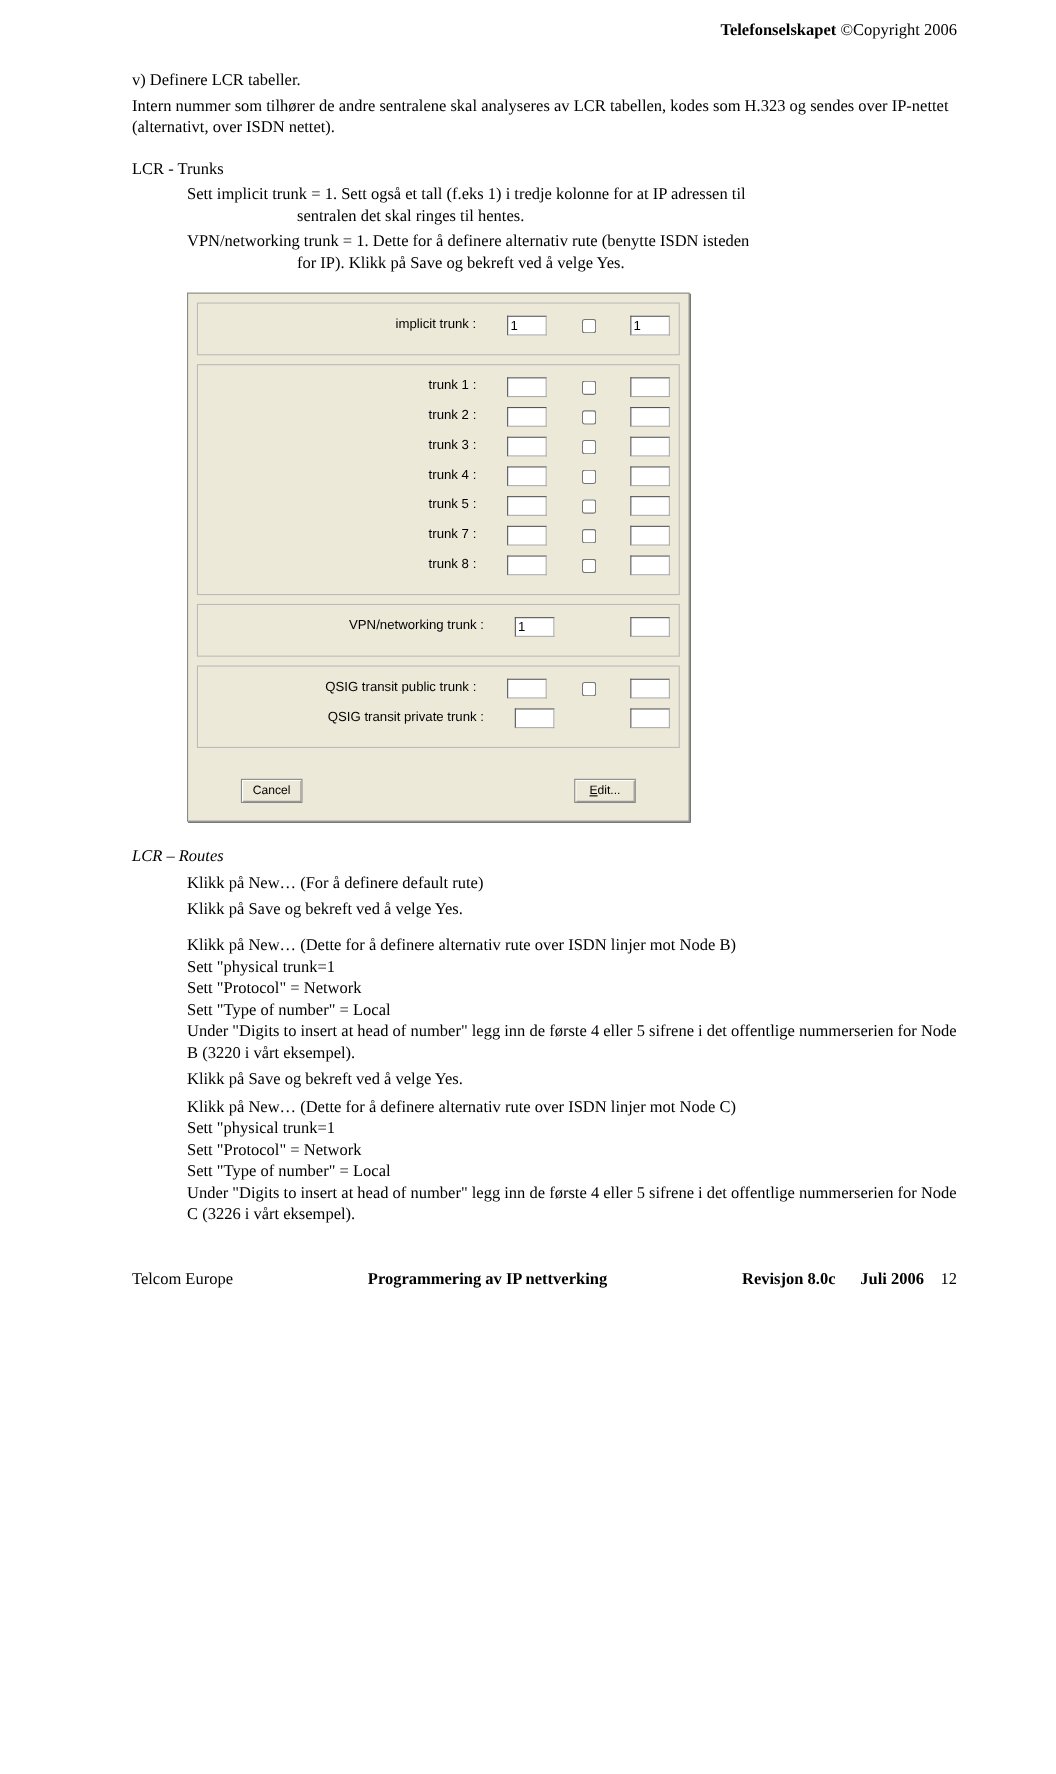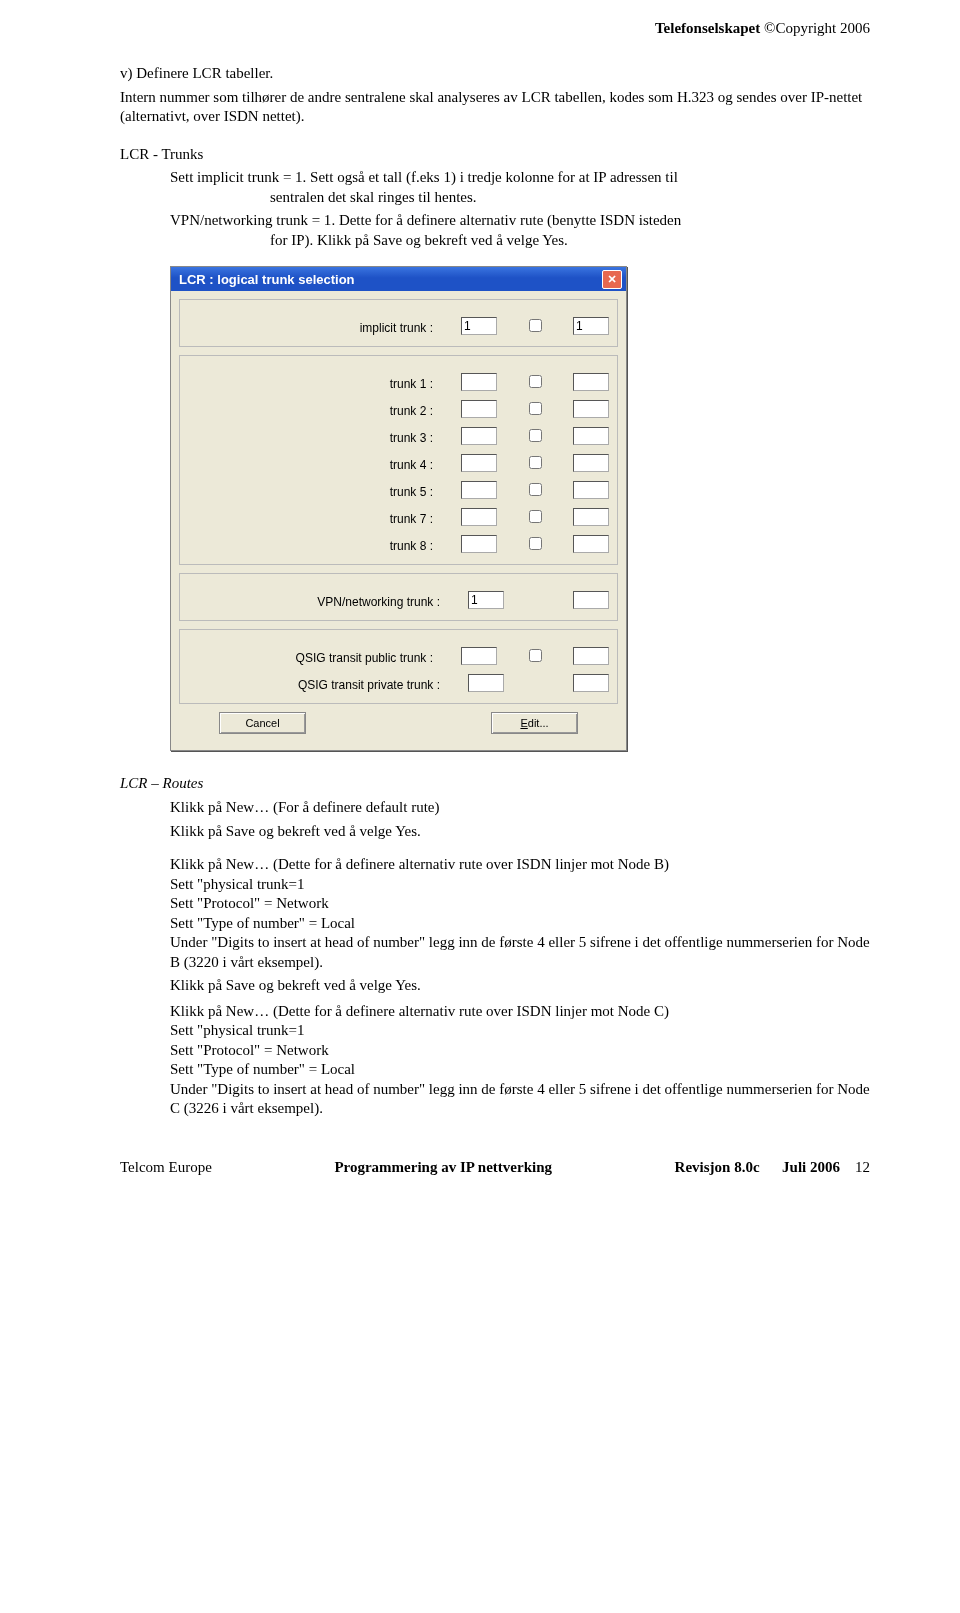--- a/index.html
+++ b/index.html
@@ -59,21 +59,21 @@
     cursor: pointer;
   }
   .dialog-body { padding: 8px; }
   .group {
     border: 1px solid #bbb;
     padding: 8px;
     margin-bottom: 8px;
   }
   .row {
     display: flex;
-    align-items: flex-end;
+    align-items: flex-start;
     justify-content: flex-end;
     gap: 28px;
     height: 24px;
     margin: 3px 0;
   }
   .row-label {
     text-align: right;
     width: 210px;
   }
   .txt-s {
@@ -81,27 +81,28 @@
     border: 1px inset #aaa;
     background: #fff;
     padding: 0 2px;
     font-size: 12px;
     font-family: Tahoma, sans-serif;
   }
   .chk {
     width: 13px; height: 13px;
   }
   .btn {
-    width: 87px; height: 22px;
+    width: 56px; height: 22px;
     background: #ece9d8;
     border: 1px solid #888;
     font-family: Tahoma, sans-serif;
     font-size: 11px;
     cursor: pointer;
     box-shadow: 1px 1px 0 #fff inset, -1px -1px 0 #999 inset;
+    margin-top: 20px;
   }
   .btn-row {
     display: flex;
     justify-content: space-between;
     padding: 0 40px;
     margin: 8px 0 8px;
   }
   .u { text-decoration: underline; }
   .h2 { font-style: italic; margin-top: 24px; margin-bottom: 6px; }
   .footer {
@@ -132,24 +133,20 @@
       <span class="para-sub" style="display:inline-block">sentralen det skal ringes til hentes.</span>
     </p>
     <p class="para">
       <span class="italic">VPN/networking trunk = 1</span>. Dette for å definere alternativ rute (benytte ISDN isteden<br>
       <span class="para-sub" style="display:inline-block">for IP). Klikk på <span class="italic">Save</span> og bekreft ved å velge Yes.</span>
     </p>
   </div>
 
   <div class="dialog-wrap">
     <div class="dialog">
-      <div class="titlebar">
-        <span class="titlebar-text">LCR : logical trunk selection</span>
-        <div class="close-btn">✕</div>
-      </div>
       <div class="dialog-body">
 
         <div class="group">
           <div class="row">
             <span class="row-label">implicit trunk :</span>
             <input class="txt-s" value="1" style="">
             <input type="checkbox" class="chk" style="">
             <input class="txt-s" value="1" style="">
           </div>
         </div>

